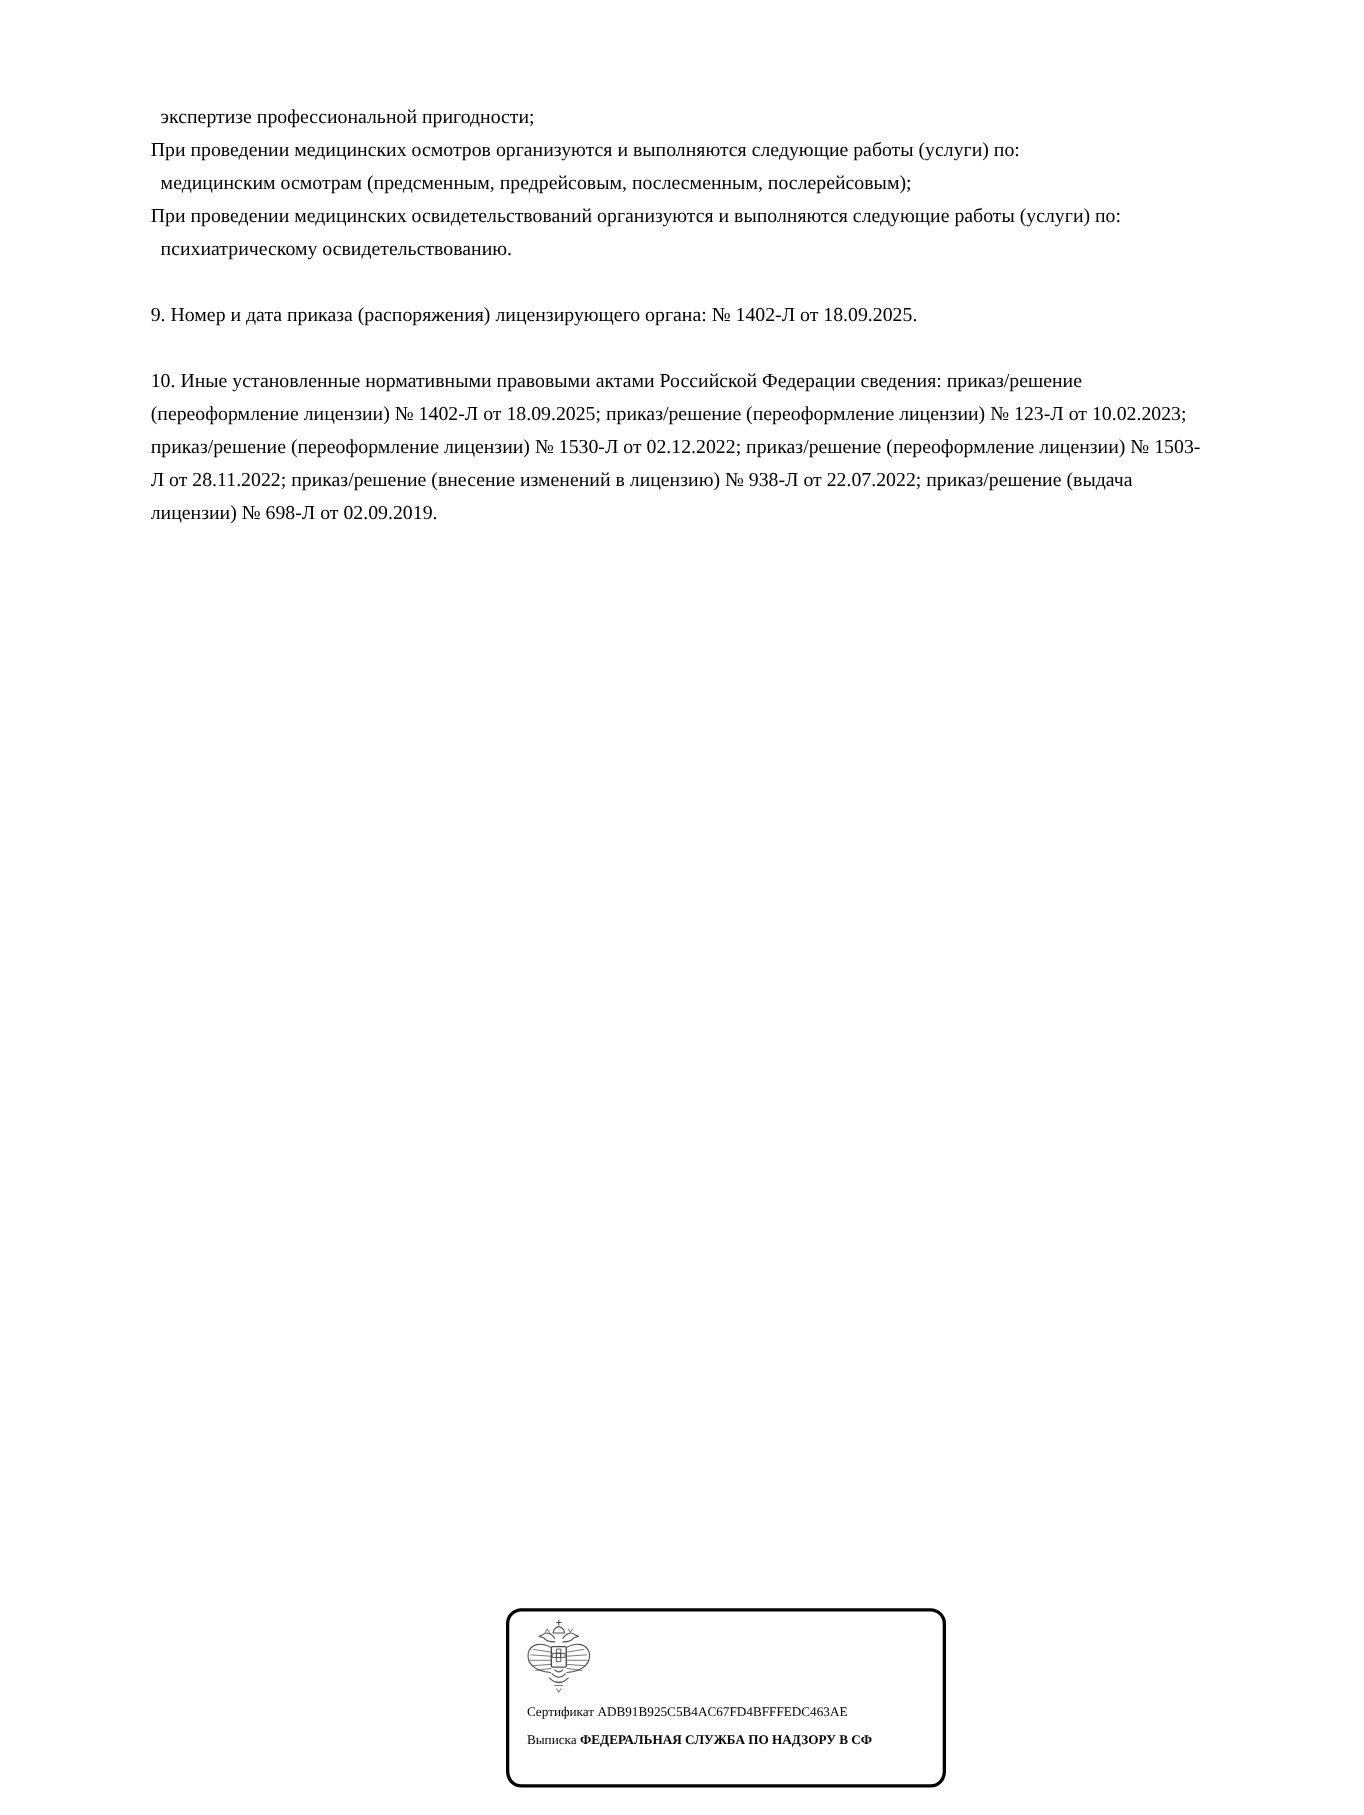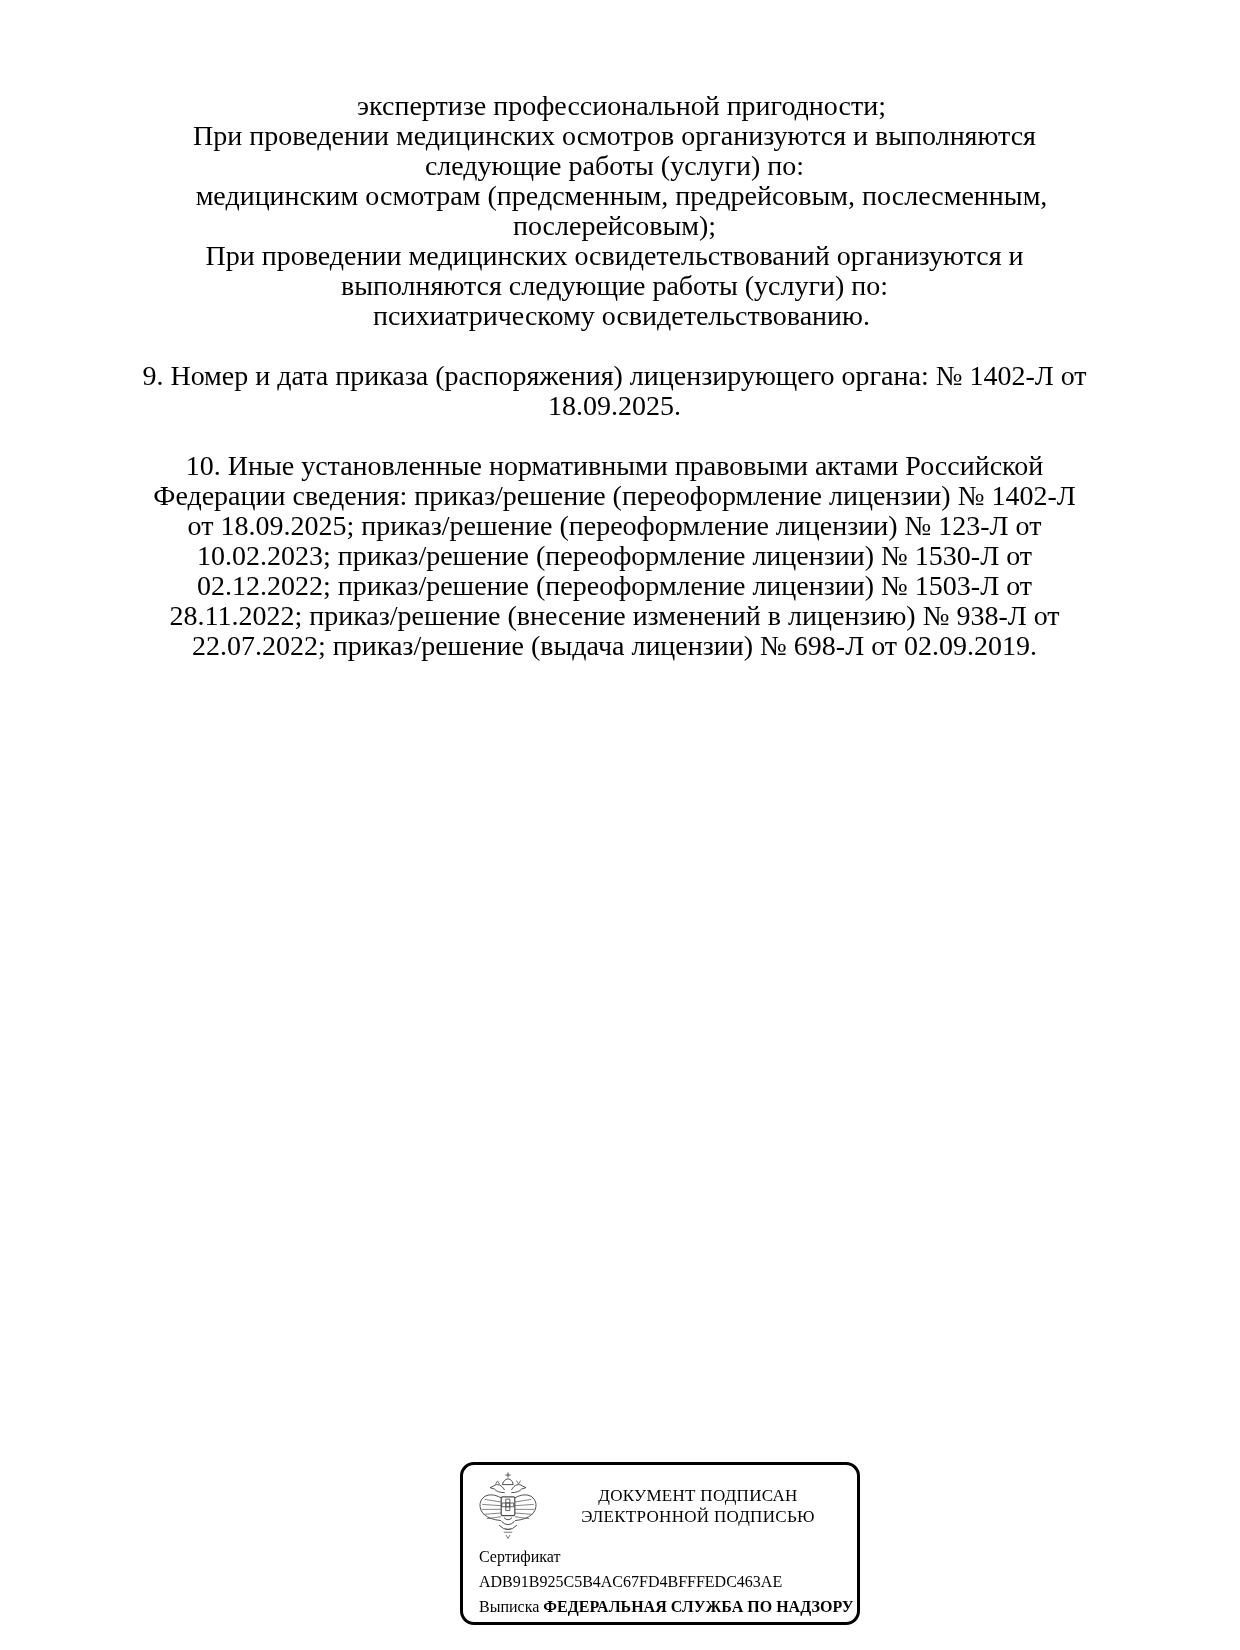--- a/index.html
+++ b/index.html
@@ -4,40 +4,40 @@
 <style>
   html,body { margin:0; padding:0; }
   body {
     width:1240px; height:1650px; position:relative;
     background:#ffffff; color:#000000;
     font-family:"Liberation Serif", serif;
     overflow:hidden;
   }
   .content {
     position:absolute; left:137px; top:91px; width:955px;
-    font-size:28px; line-height:30px;text-align:center;
+    font-size:18px; line-height:30px;
   }
   .content .para + .para { margin-top:30px; }
   .pre { white-space:pre-wrap; }
 
   
   .stamp {
     position:absolute; left:460px; top:1462px;
     width:400px; height:163px; box-sizing:border-box;
     border:3px solid #000; border-radius:14px; background:#fff;
     overflow:hidden;
   }
   .stamp-top { display:flex; align-items:flex-start; }
   .emblem { width:62px; height:73px; margin:6px 0 0 14px; flex:0 0 auto; }
   .stamp-title {
     flex:1 1 auto; text-align:center; margin-top:20px;
     font-size:17px; line-height:21px; letter-spacing:0.3px;
   }
   .stamp-fields {
-    margin:0 0 0 16px; font-size:16px; line-height:25px;
+    margin:0 0 0 16px; font-size:12px; line-height:25px;
   }
   .owner-line { white-space:nowrap; overflow:hidden; }
   .owner-value { font-weight:bold; }
 </style>
 </head>
 <body>
 
 <div class="content">
   <div class="para pre">  экспертизе профессиональной пригодности;
 При проведении медицинских осмотров организуются и выполняются следующие работы (услуги) по:
@@ -66,22 +66,18 @@
           <rect x="47" y="45.5" width="6" height="6"></rect>
           <rect x="40.8" y="51.8" width="6" height="6"></rect>
           <rect x="47" y="51.8" width="6" height="6"></rect>
           <rect x="53.2" y="51.8" width="6" height="6"></rect>
           <rect x="47" y="58" width="6" height="6"></rect>
         </g>
         <path d="M44 76 q6 6 12 0 M40 82 q10 10 20 0 M36 88 q14 14 28 0"></path>
         <path d="M46 94 h8 M44 99 h12 M47 104 l3 5 3 -5" stroke-width="1.2"></path>
       </g>
     </svg>
-    <div class="stamp-title">
-      <div>ДОКУМЕНТ ПОДПИСАН</div>
-      <div>ЭЛЕКТРОННОЙ ПОДПИСЬЮ</div>
-    </div>
   </div>
   <div class="stamp-fields">
     <div><span>Сертификат</span> <span>ADB91B925C5B4AC67FD4BFFFEDC463AE</span></div>
     <div class="owner-line"><span>Выписка</span> <span class="owner-value">ФЕДЕРАЛЬНАЯ СЛУЖБА ПО НАДЗОРУ В СФ</span></div>
   </div>
 </div>
 
 </body></html>

